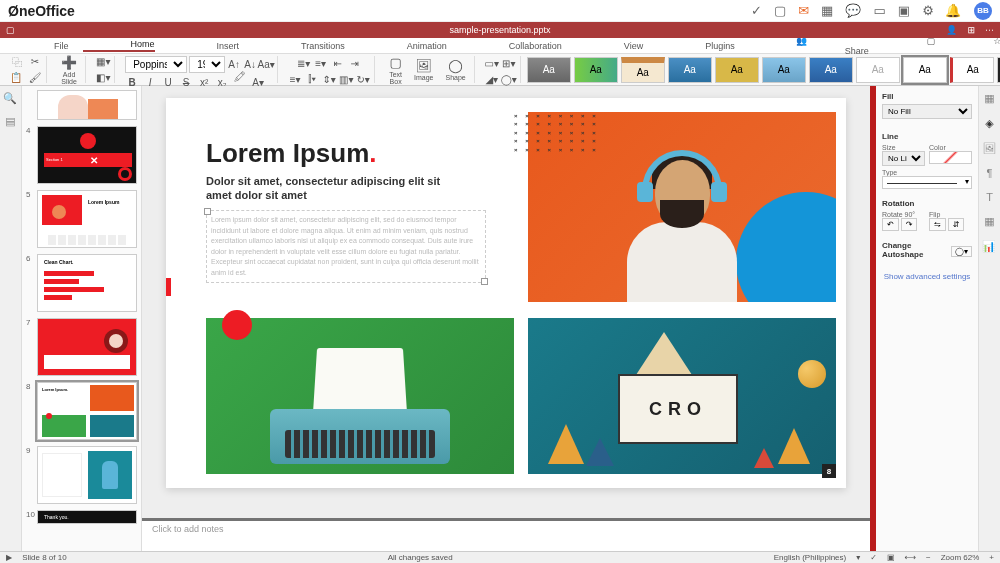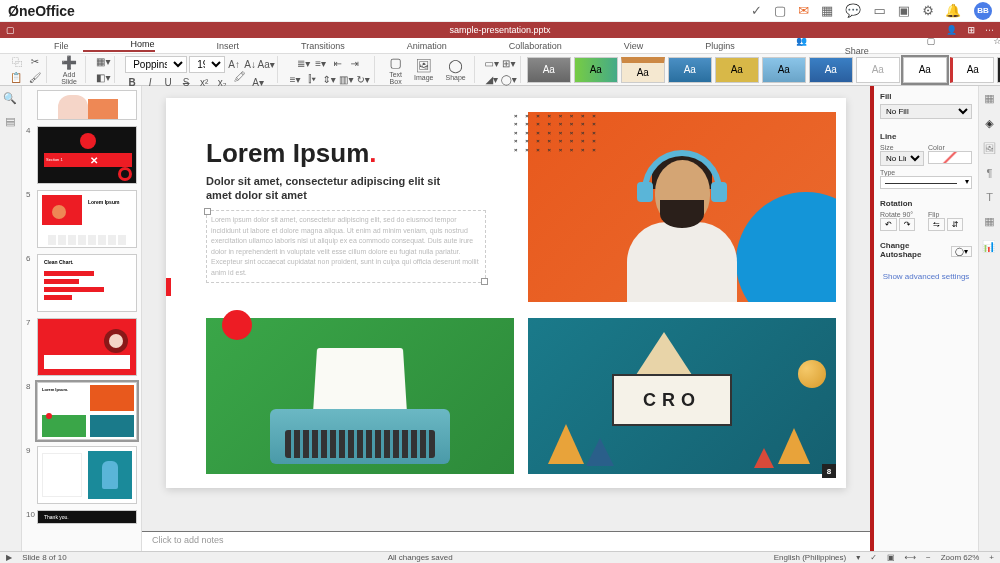--- a/index.html
+++ b/index.html
@@ -43,26 +43,26 @@
 
 .thumbs { width: 120px; background: #fafafa; border-right: 1px solid #ddd; overflow-y: auto; padding: 4px; }
 .thumb-row { display: flex; gap: 3px; margin-bottom: 6px; }
 .thumb-num { font-size: 8px; color: #666; width: 8px; }
 .thumb { width: 100px; height: 58px; border: 1px solid #ccc; background: #fff; position: relative; overflow: hidden; cursor: pointer; }
 .thumb.sel { outline: 2px solid #999; }
 
 .canvas-area { flex: 1; background: #eee; position: relative; display: flex; flex-direction: column; }
 .canvas-scroll { flex: 1; overflow: auto; display: flex; align-items: flex-start; justify-content: center; padding: 12px; }
 .slide { width: 680px; height: 390px; background: #fff; box-shadow: 0 2px 8px rgba(0,0,0,0.15); position: relative; }
-.notes-bar { height: 20px; background: #fff; border-top: 1px solid #737373; padding: 3px 10px; font-size: 9px; color: #999; }
+.notes-bar { height: 33px; background: #fff; border-top: 3px solid #737373; padding: 3px 10px; font-size: 9px; color: #999; }
 
 .right-rail { width: 22px; background: #f0f0f0; border-left: 1px solid #ddd; display: flex; flex-direction: column; align-items: center; padding-top: 6px; gap: 12px; }
 .right-rail span { color: #888; font-size: 11px; cursor: pointer; }
 
-.props-panel { width: 108px; background: #fafafa; border-left: 4px solid #b91c1c; padding: 6px; font-size: 8px; }
+.props-panel { width: 108px; background: #fafafa; border-left: 6px solid #b91c1c; padding: 6px; font-size: 8px; }
 .props-panel .sect { margin-bottom: 10px; }
 .props-panel .sect-title { font-weight: bold; font-size: 8px; margin-bottom: 3px; color: #333; }
 .props-panel select, .props-panel input { width: 100%; font-size: 8px; border: 1px solid #ccc; padding: 1px; margin-bottom: 3px; }
 .props-panel .row2 { display: flex; gap: 4px; }
 .props-panel .row2 > div { flex: 1; }
 .props-panel label { font-size: 7px; color: #666; display: block; }
 .props-panel .link { color: #5577cc; cursor: pointer; text-align: center; margin-top: 6px; }
 
 
 .status-bar { height: 12px; background: #f0f0f0; border-top: 1px solid #ccc; display: flex; align-items: center; padding: 0 6px; font-size: 8px; color: #555; justify-content: space-between; }
@@ -96,21 +96,21 @@
 .person .body { width: 110px; height: 80px; background: #f0ede8; border-radius: 40px 40px 0 0; position: absolute; bottom: 0; left: 10px; }
 .bluecirc { position: absolute; right: -40px; bottom: -30px; width: 140px; height: 140px; border-radius: 50%; background: #1495d8; }
 
 
 .typewriter { position: absolute; left: 50%; bottom: 10px; transform: translateX(-50%); width: 180px; }
 .tw-paper { width: 90px; height: 70px; background: #fafaf5; position: absolute; bottom: 48px; left: 45px; border-radius: 3px 3px 0 0; transform: perspective(100px) rotateX(8deg); }
 .tw-body { width: 180px; height: 55px; background: linear-gradient(#6bb8c4,#4a9aa8); border-radius: 6px; position: relative; }
 .tw-keys { position: absolute; bottom: 6px; left: 15px; right: 15px; height: 28px; background: repeating-linear-gradient(90deg,#333 0,#333 6px,#4a9aa8 6px,#4a9aa8 9px); border-radius: 3px; }
 
 
-.crobox { position: absolute; left: 84px; top: 56px; width: 120px; height: 52px; background: #f5f2e8; border: 2px solid #333; display: flex; align-items: center; justify-content: center; font-size: 18px; font-weight: bold; letter-spacing: 6px; color: #222; }
+.crobox { position: absolute; left: 90px; top: 56px; width: 120px; height: 70px; background: #f5f2e8; border: 2px solid #333; display: flex; align-items: center; justify-content: center; font-size: 18px; font-weight: bold; letter-spacing: 6px; color: #222; }
 .cone { position: absolute; width: 0; height: 0; border-style: solid; }
 .cone1 { left: 20px; bottom: 10px; border-width: 0 18px 40px 18px; border-color: transparent transparent #e8a33a transparent; }
 .cone2 { left: 58px; bottom: 8px; border-width: 0 14px 28px 14px; border-color: transparent transparent #2a5f8a transparent; }
 .cone3 { right: 26px; bottom: 10px; border-width: 0 16px 36px 16px; border-color: transparent transparent #e8a33a transparent; }
 .cone4 { right: 62px; bottom: 6px; border-width: 0 10px 20px 10px; border-color: transparent transparent #d84a3a transparent; }
 .tri { position: absolute; left: 106px; top: 14px; width: 0; height: 0; border-width: 0 30px 46px 30px; border-style: solid; border-color: transparent transparent #e8d4a8 transparent; }
 .ball { position: absolute; right: 10px; top: 42px; width: 28px; height: 28px; border-radius: 50%; background: radial-gradient(circle at 30% 30%,#f5c96a,#d89a2a); }
 
 
 .th-mini { font-size: 5px; position: absolute; }

